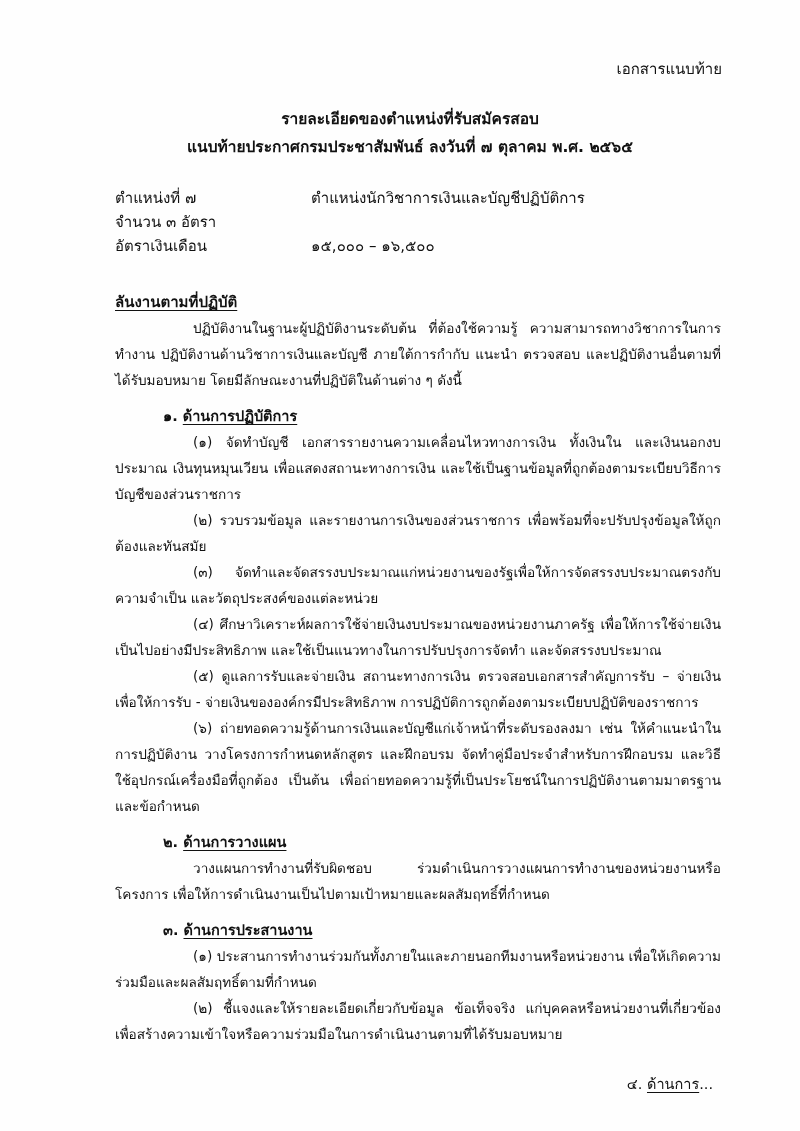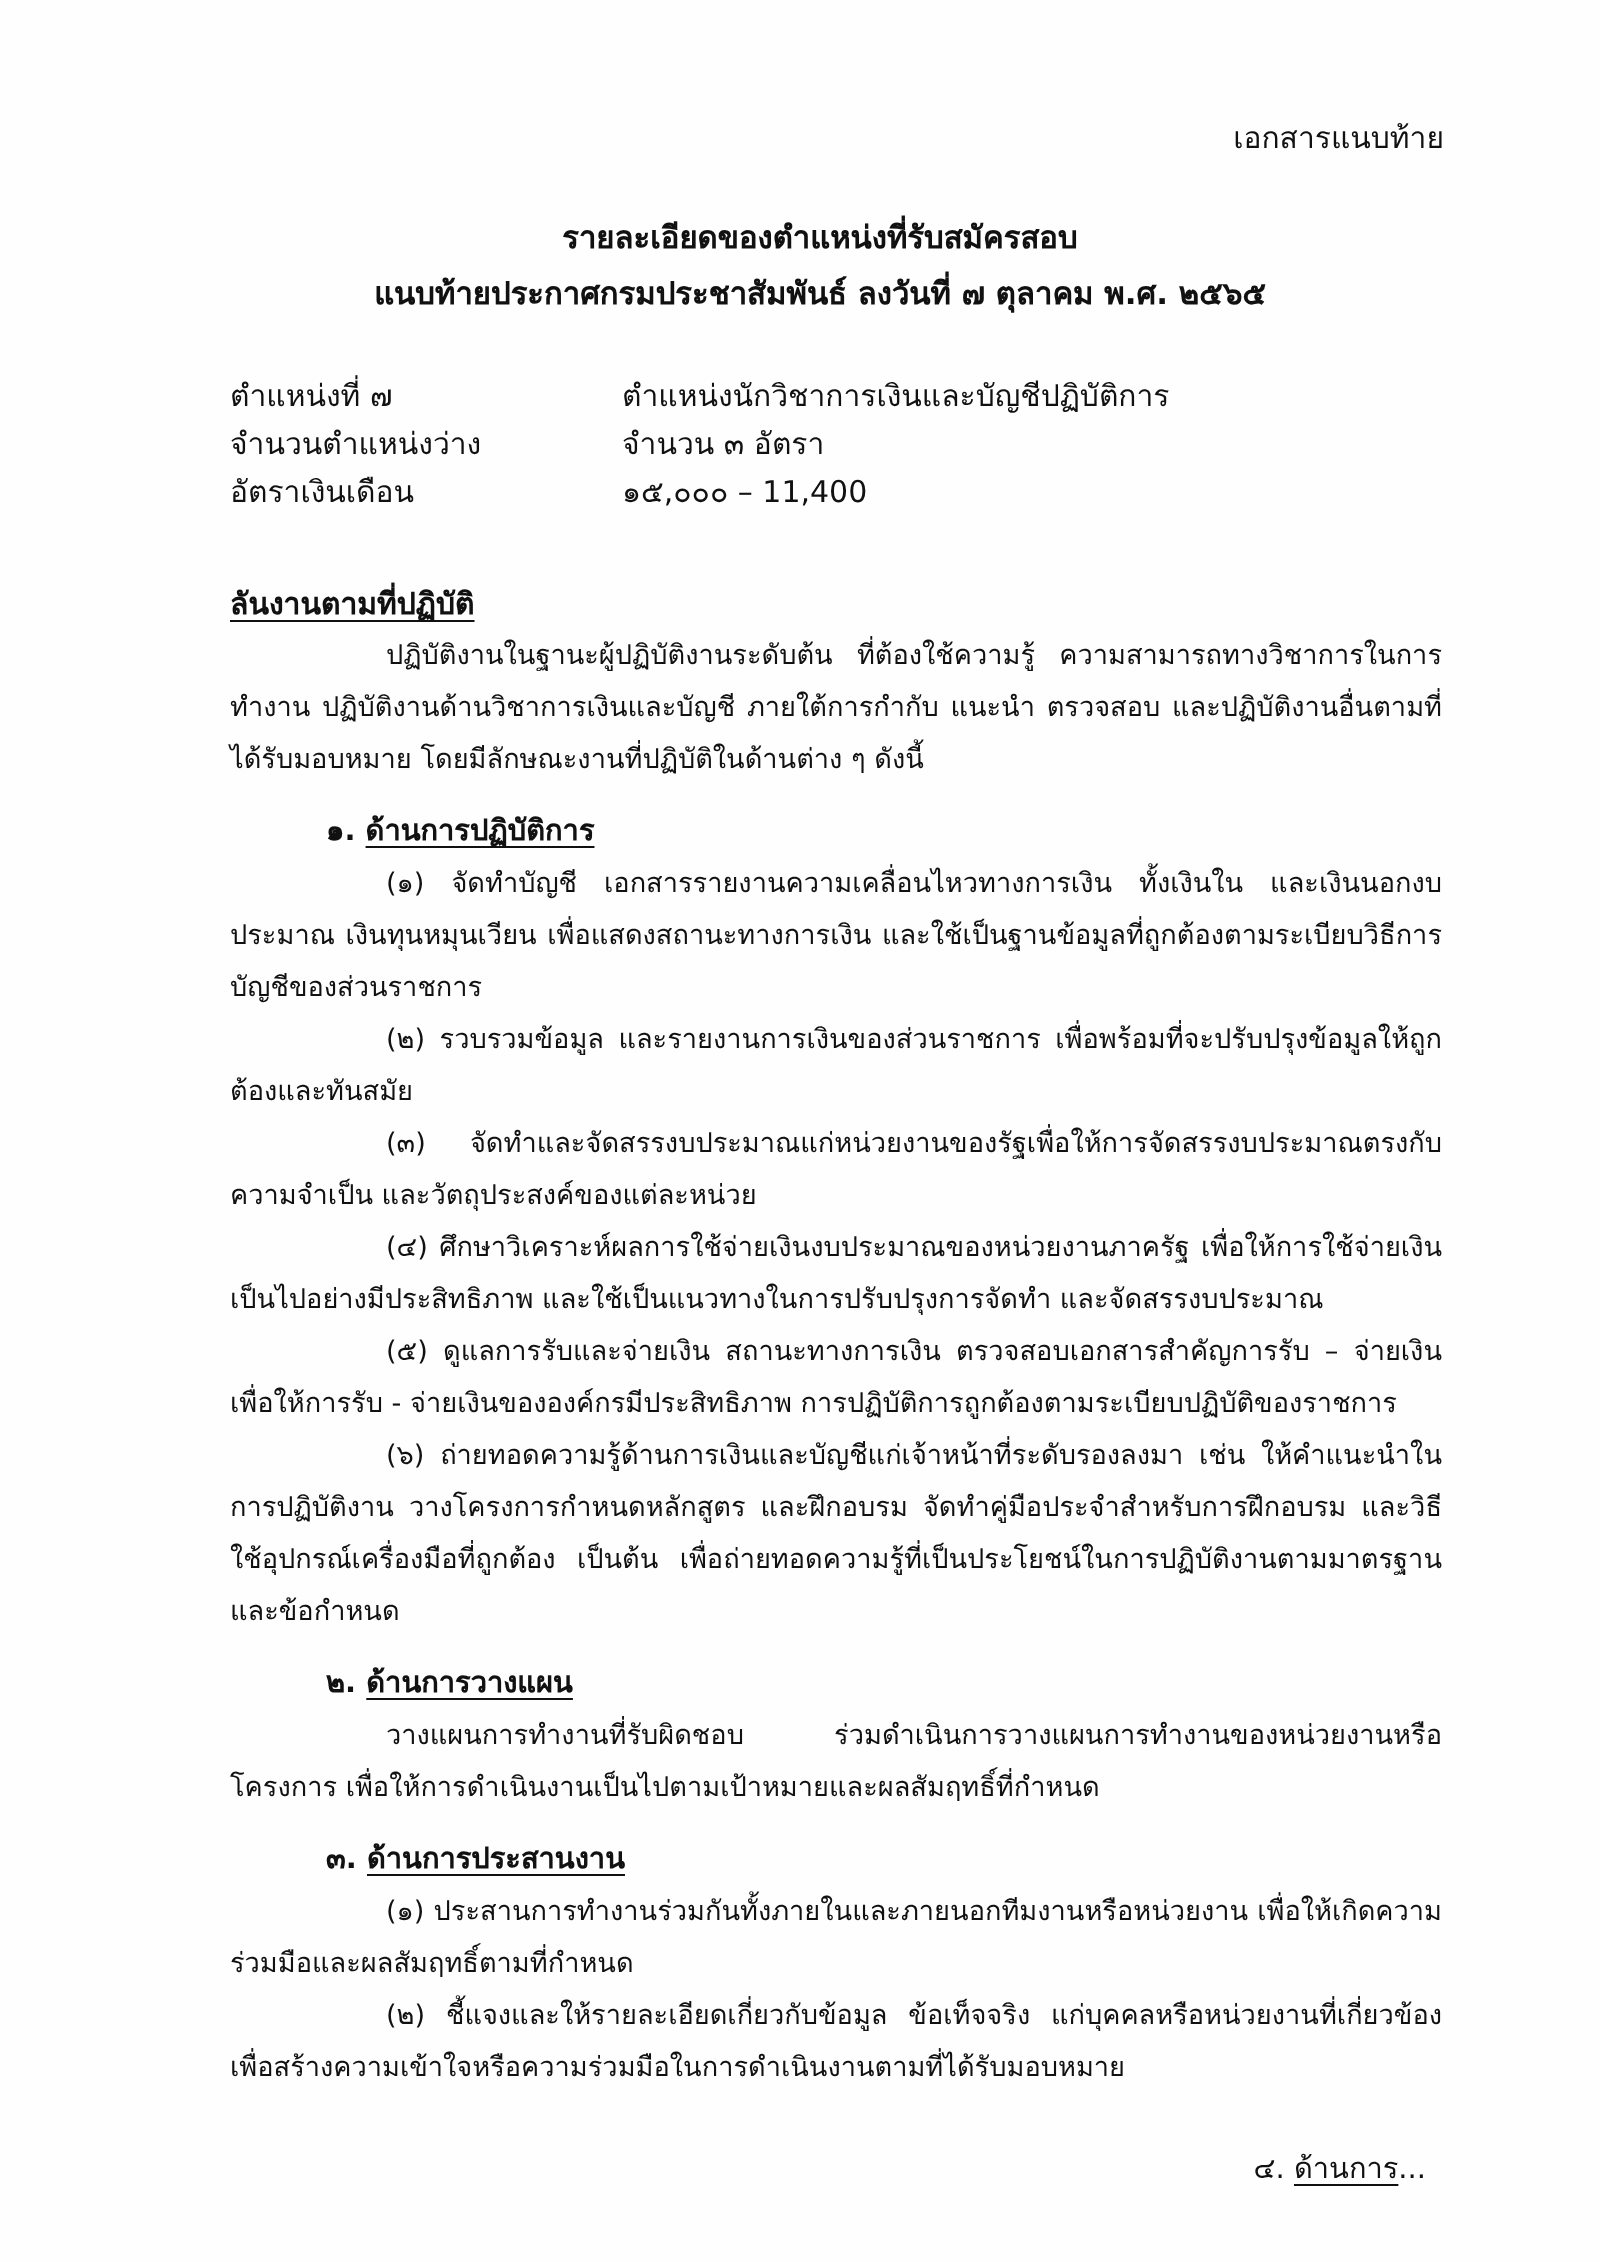--- a/index.html
+++ b/index.html
@@ -101,26 +101,25 @@
 
   <div class="title l1">รายละเอียดของตำแหน่งที่รับสมัครสอบ</div>
   <div class="title l2">แนบท้ายประกาศกรมประชาสัมพันธ์  ลงวันที่  ๗   ตุลาคม พ.ศ. ๒๕๖๕</div>
 
   <div class="info">
     <div class="info-row">
       <div class="info-label">ตำแหน่งที่ ๗</div>
       <div class="info-value">ตำแหน่งนักวิชาการเงินและบัญชีปฏิบัติการ</div>
     </div>
     <div class="info-row">
-      <div class="info-label">จำนวนตำแหน่งว่าง</div>
       <div class="info-value">จำนวน ๓ อัตรา</div>
     </div>
     <div class="info-row">
       <div class="info-label">อัตราเงินเดือน</div>
-      <div class="info-value">๑๕,๐๐๐ – 11,400</div>
+      <div class="info-value">๑๕,๐๐๐ – ๑๖,๕๐๐</div>
     </div>
   </div>
 
   <div class="body">
     <div class="section-title">ลันงานตามที่ปฏิบัติ</div>
     <p class="para">ปฏิบัติงานในฐานะผู้ปฏิบัติงานระดับต้น ที่ต้องใช้ความรู้ ความสามารถทางวิชาการในการทำงาน ปฏิบัติงานด้านวิชาการเงินและบัญชี ภายใต้การกำกับ แนะนำ ตรวจสอบ และปฏิบัติงานอื่นตามที่ได้รับมอบหมาย โดยมีลักษณะงานที่ปฏิบัติในด้านต่าง ๆ ดังนี้</p>
 
     <div class="gap"></div>
     <div class="sub-heading">
       <span class="num">๑.</span>

